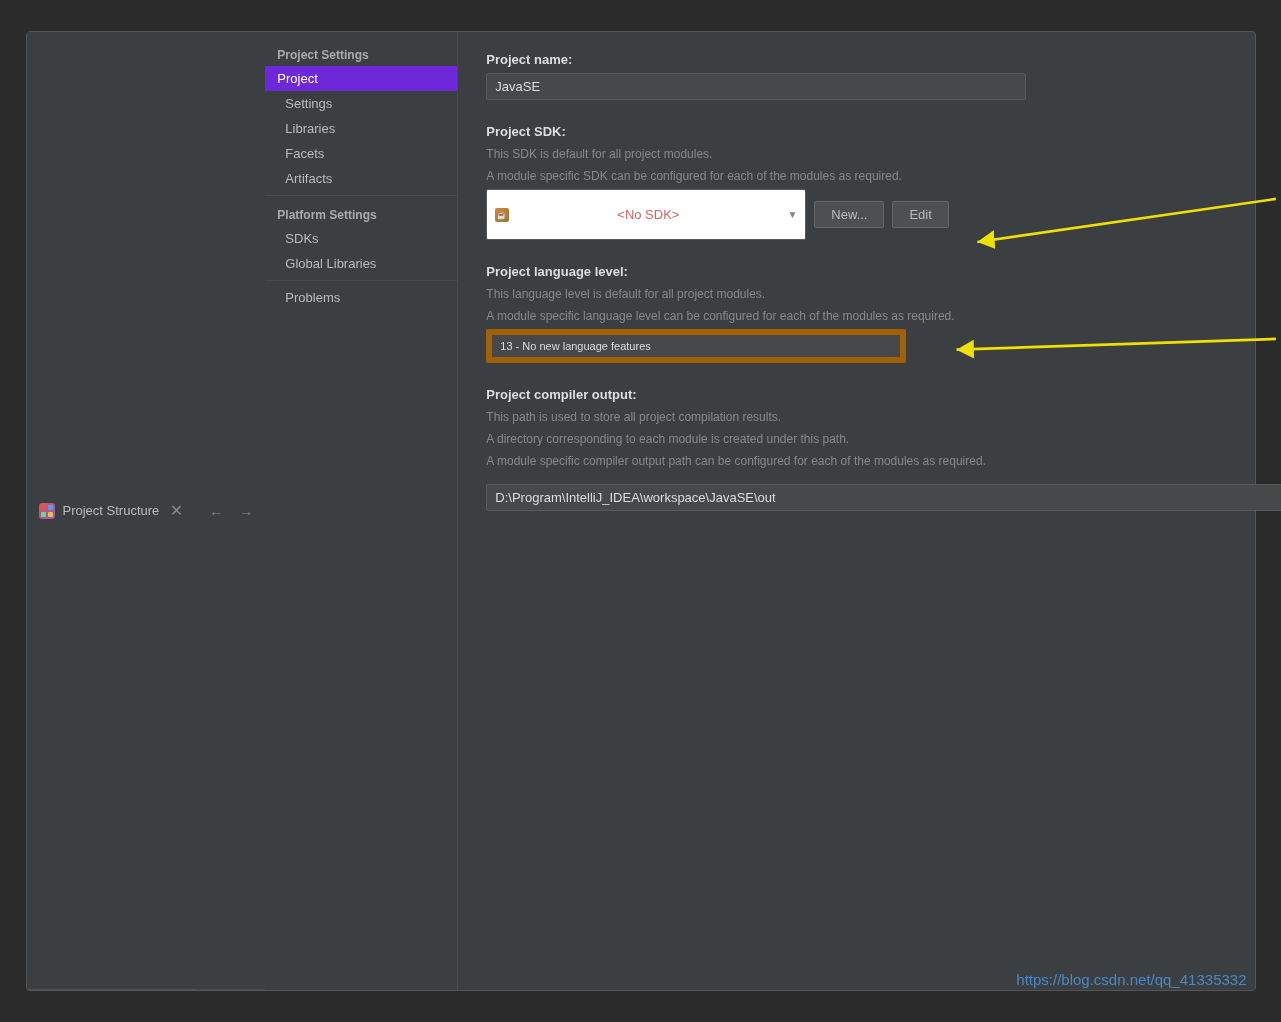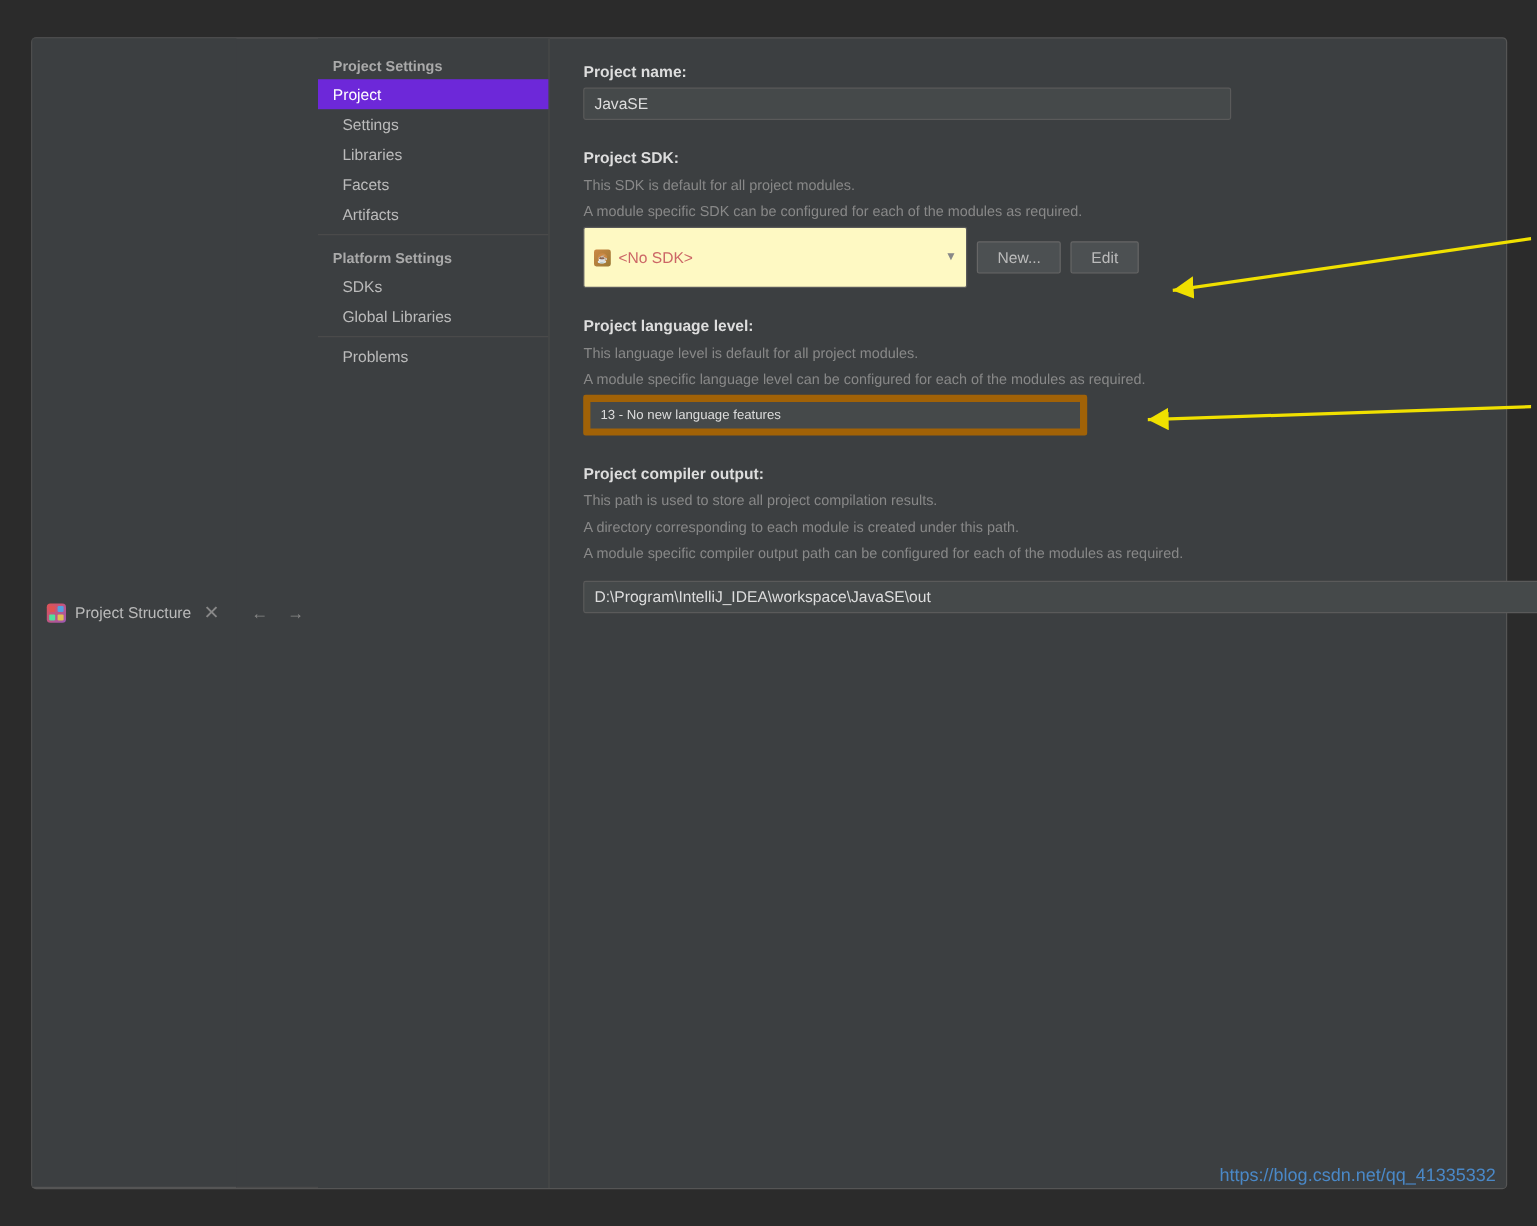--- a/index.html
+++ b/index.html
@@ -142,32 +142,33 @@
       line-height: 1.5;
     }
     .sdk-row {
       display: flex;
       align-items: center;
       gap: 8px;
       margin-bottom: 24px;
     }
     .sdk-dropdown {
       width: 320px;
-      background: #fef9c3;
+      background: #ffffff;
       border: 1px solid #5a5a5a;
       color: #cc6666;
       padding: 17px 8px;
       font-size: 13px;
       outline: none;
       border-radius: 2px;
       display: flex;
       align-items: center;
       gap: 6px;
       cursor: pointer;
       position: relative;
+      text-align: center;
     }
     .sdk-dropdown .sdk-icon {
       width: 14px;
       height: 14px;
       background: linear-gradient(135deg, #cc8844, #997733);
       border-radius: 2px;
       display: flex;
       align-items: center;
       justify-content: center;
       font-size: 8px;

